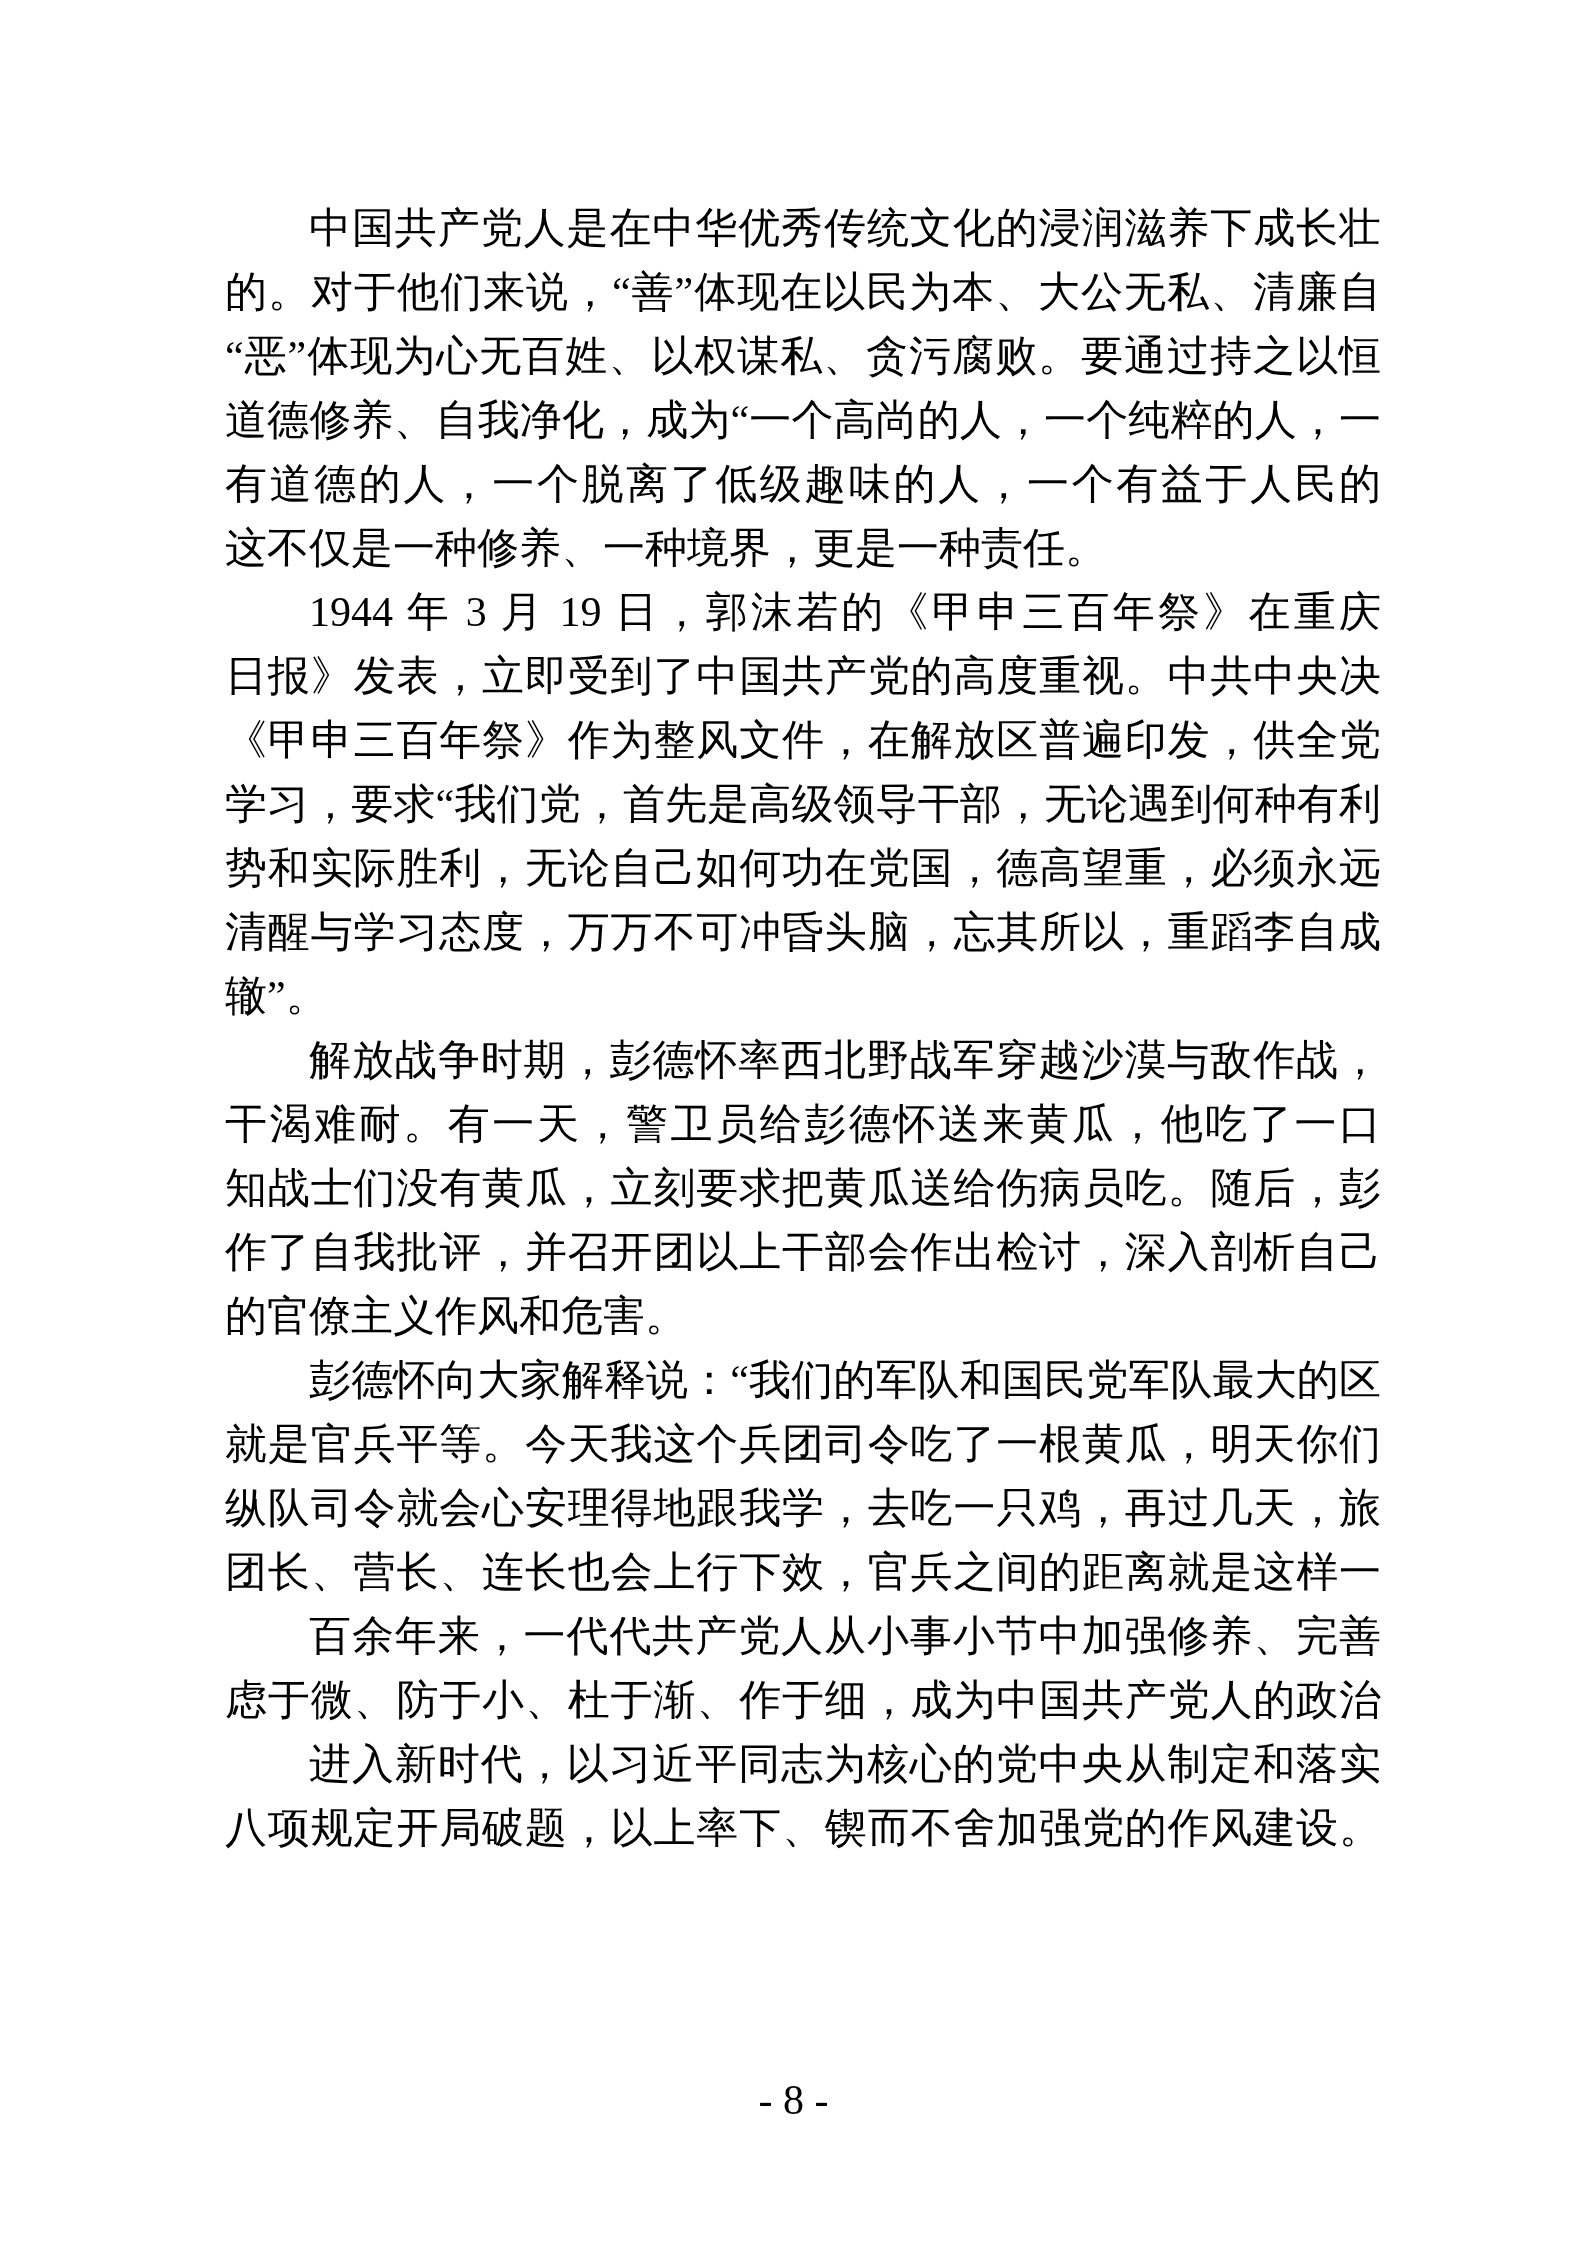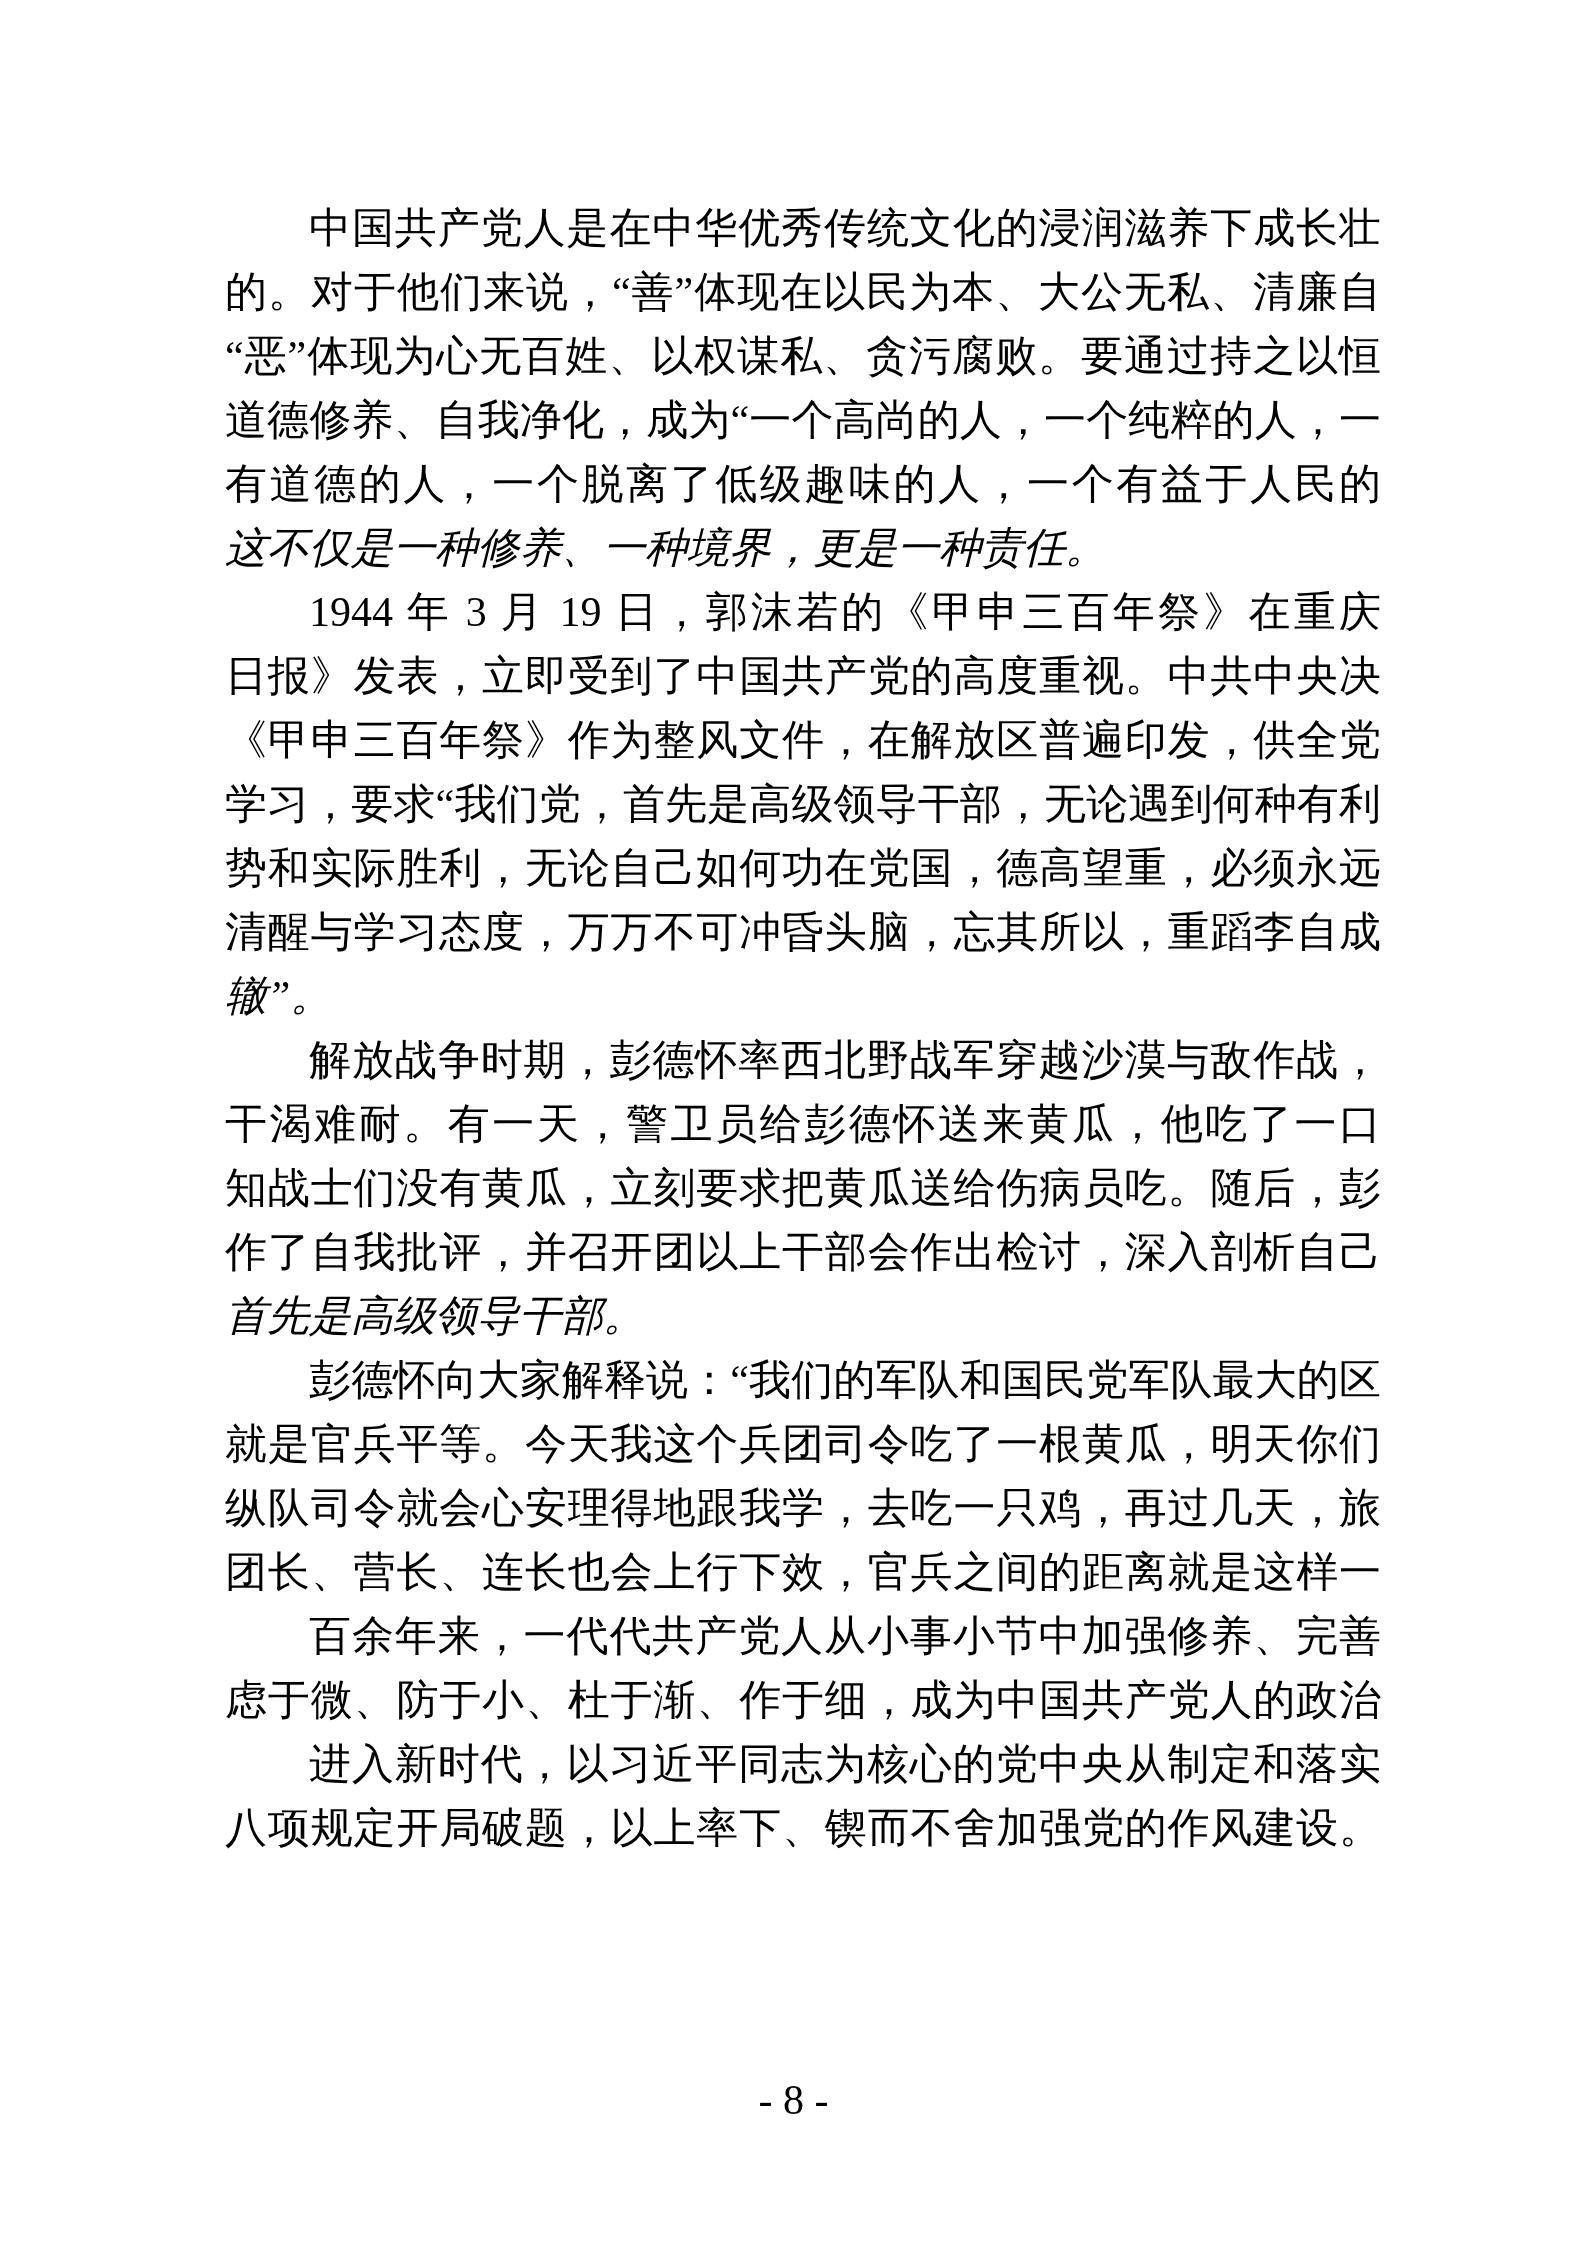--- a/index.html
+++ b/index.html
@@ -33,21 +33,20 @@
     overflow: hidden;
     text-align: justify;
     text-align-last: justify;
     white-space: normal;
   }
   .line.first {
     text-indent: 84px;
   }
   .line.last {
     text-align-last: left;
-    font-style: italic;
   }
   .footer {
     position: absolute;
     left: 0;
     top: 2068px;
     width: 100%;
     text-align: center;
     font-size: 42px;
     line-height: 64px;
   }
@@ -72,21 +71,21 @@
         <div class="line">学习，要求“我们党，首先是高级领导干部，无论遇到何种有利形</div>
         <div class="line">势和实际胜利，无论自己如何功在党国，德高望重，必须永远保持</div>
         <div class="line">清醒与学习态度，万万不可冲昏头脑，忘其所以，重蹈李自成的覆</div>
         <div class="line last">辙”。</div>
       </div>
       <div class="para">
         <div class="line first">解放战争时期，彭德怀率西北野战军穿越沙漠与敌作战，官兵</div>
         <div class="line">干渴难耐。有一天，警卫员给彭德怀送来黄瓜，他吃了一口后，得</div>
         <div class="line">知战士们没有黄瓜，立刻要求把黄瓜送给伤病员吃。随后，彭德怀</div>
         <div class="line">作了自我批评，并召开团以上干部会作出检讨，深入剖析自己身上</div>
-        <div class="line last">首先是高级领导干部。</div>
+        <div class="line last">的官僚主义作风和危害。</div>
       </div>
       <div class="para">
         <div class="line first">彭德怀向大家解释说：“我们的军队和国民党军队最大的区别</div>
         <div class="line">就是官兵平等。今天我这个兵团司令吃了一根黄瓜，明天你们这些</div>
         <div class="line">纵队司令就会心安理得地跟我学，去吃一只鸡，再过几天，旅长、</div>
         <div class="line">团长、营长、连长也会上行下效，官兵之间的距离就是这样一点点</div>
       </div>
       <div class="para">
         <div class="line first">百余年来，一代代共产党人从小事小节中加强修养、完善自己。</div>
         <div class="line">虑于微、防于小、杜于渐、作于细，成为中国共产党人的政治品格</div>

